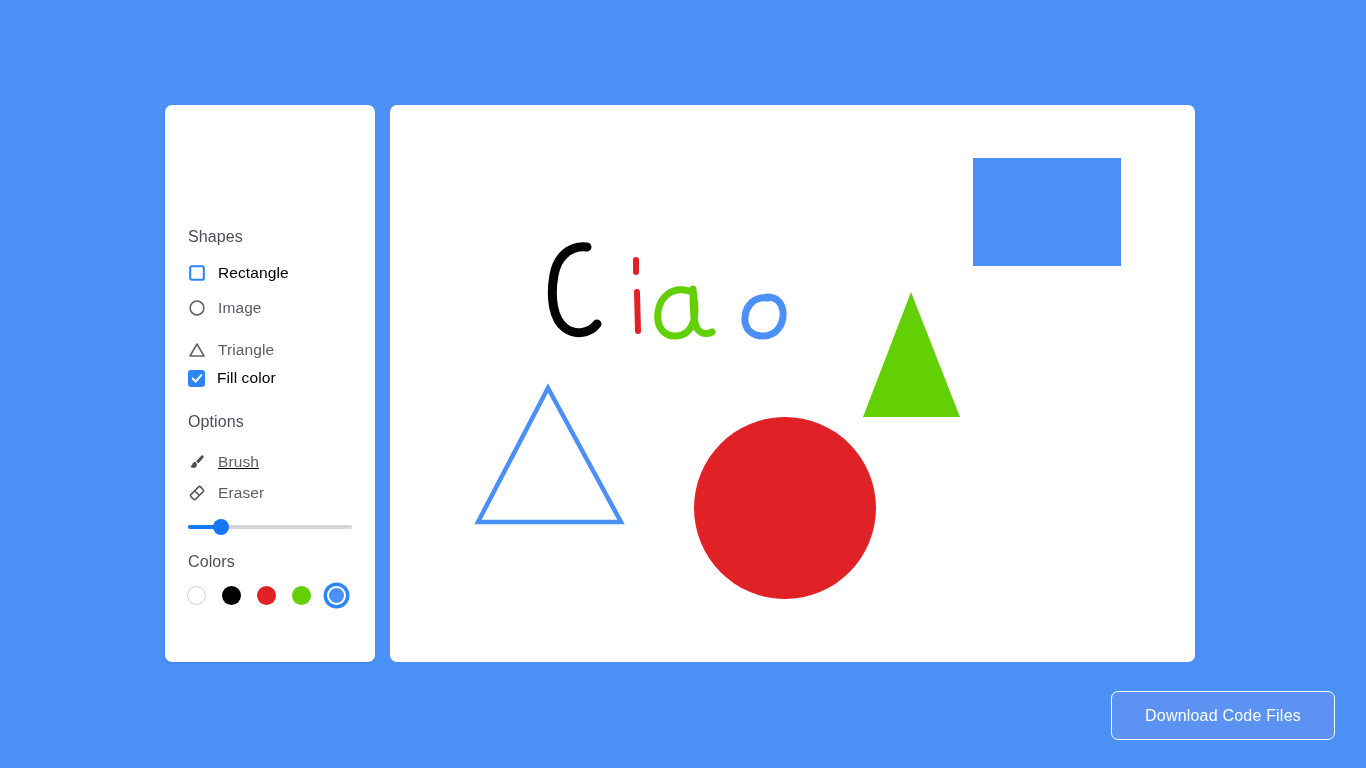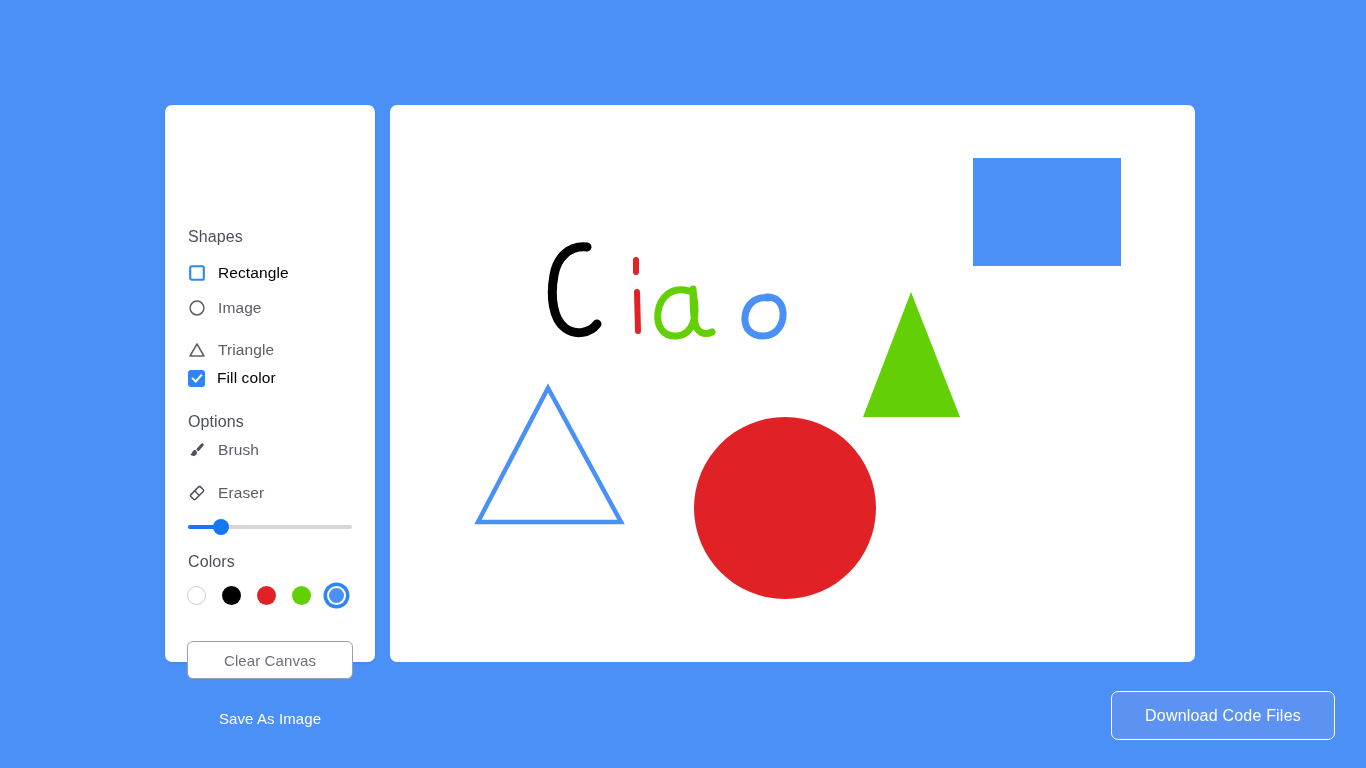--- a/index.html
+++ b/index.html
@@ -57,21 +57,21 @@
     line-height: 1;
   }
   .tool-row.active .label { color: #000000; }
 
   .ic { width: 18px; height: 18px; display: block; flex: none; }
 
   #row-rectangle { top: 157px; }
   #row-circle    { top: 192px; }
   #row-triangle  { top: 234px; }
   #row-fill      { top: 262px; }
-  #row-brush     { top: 334px; }
+  #row-brush     { top: 346px; text-decoration: underline; }
   #row-eraser    { top: 377px; }
 
   
   .cbox {
     width: 17px; height: 17px;
     background: #2e86f5;
     border-radius: 3px;
     flex: none;
     position: relative;
   }
@@ -270,22 +270,20 @@
   <div class="section-title" id="colors-title">Colors</div>
 
   <div id="swatch-row">
     <span class="swatch outlined" style="background:#ffffff"></span>
     <span class="swatch" style="background:#000000"></span>
     <span class="swatch" style="background:#e02226"></span>
     <span class="swatch" style="background:#63d005"></span>
     <span class="swatch selected" style="background:#4a90f7"></span>
   </div>
 
-  <div class="panel-btn" id="clear-canvas-button">Clear Canvas</div>
-  <div class="panel-btn" id="save-image-button">Save As Image</div>
 </div>
 
 <div id="drawing-canvas">
   <svg id="canvas-svg" viewBox="0 0 805 557">
 
     <rect x="583" y="53" width="148" height="108" fill="#4a90f7"></rect>
 
     <polygon points="521,187 570,312 473,312" fill="#63d005"></polygon>
 
     <polygon points="158,283 231,417 88,417" fill="none" stroke="#4a90f7" stroke-width="4.5"></polygon>

